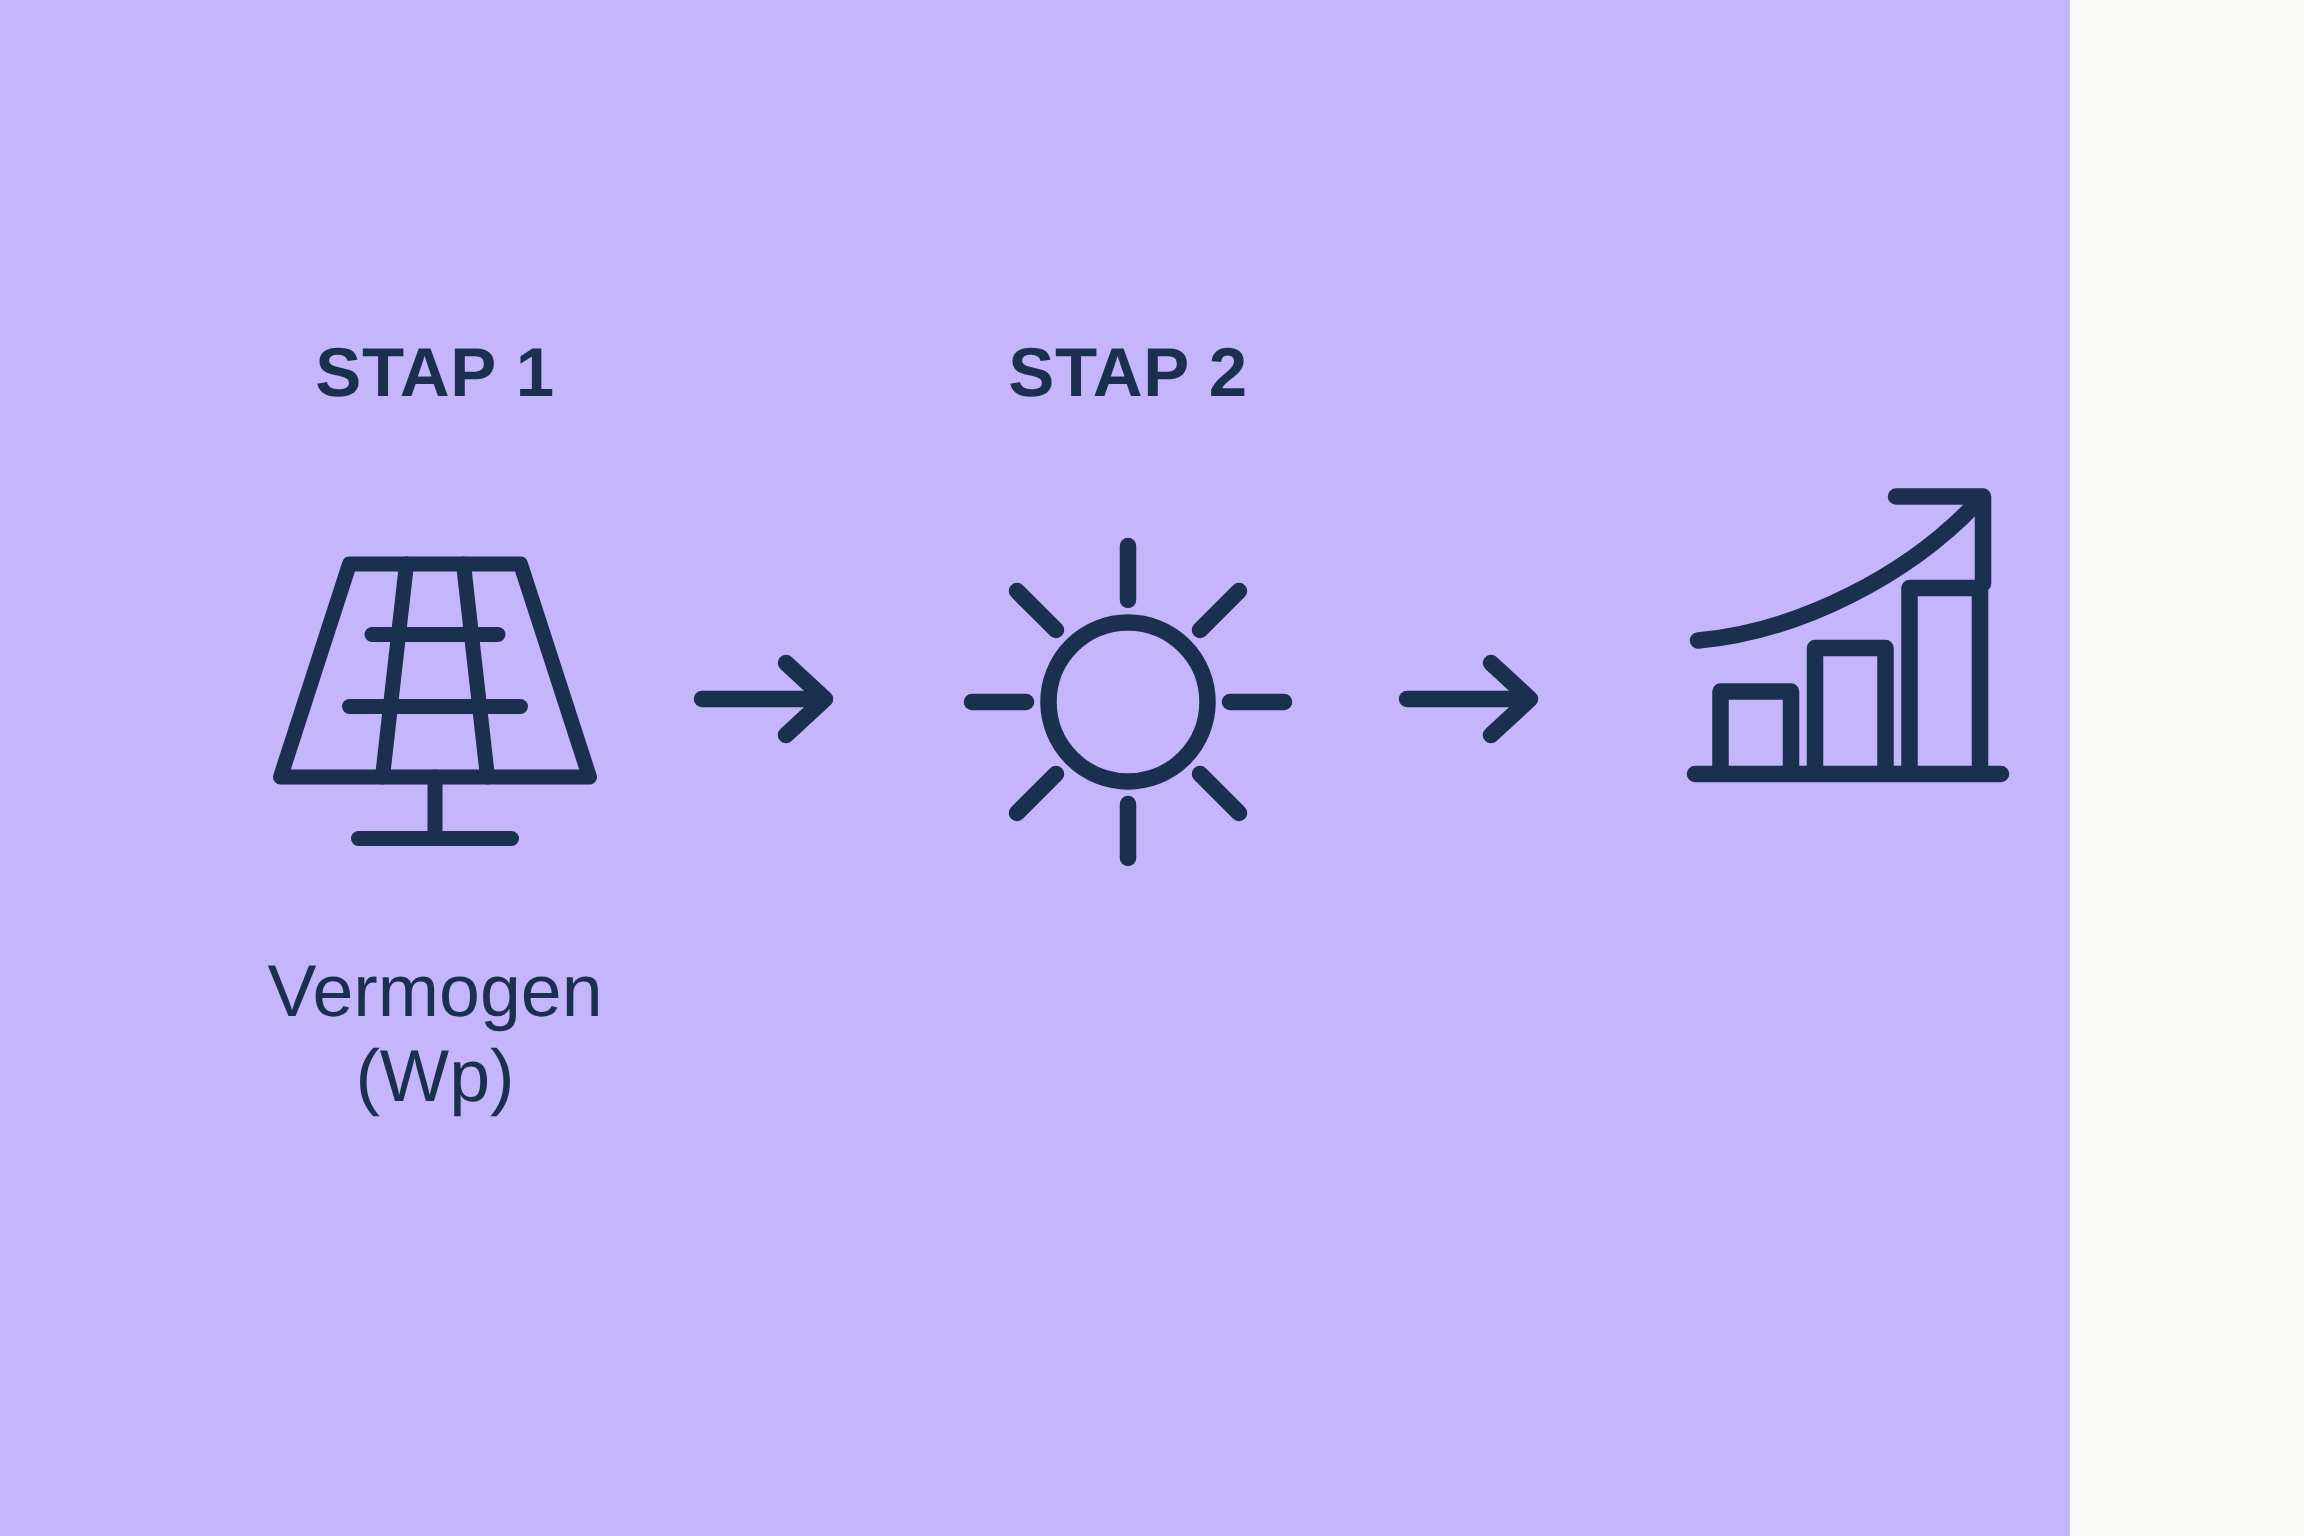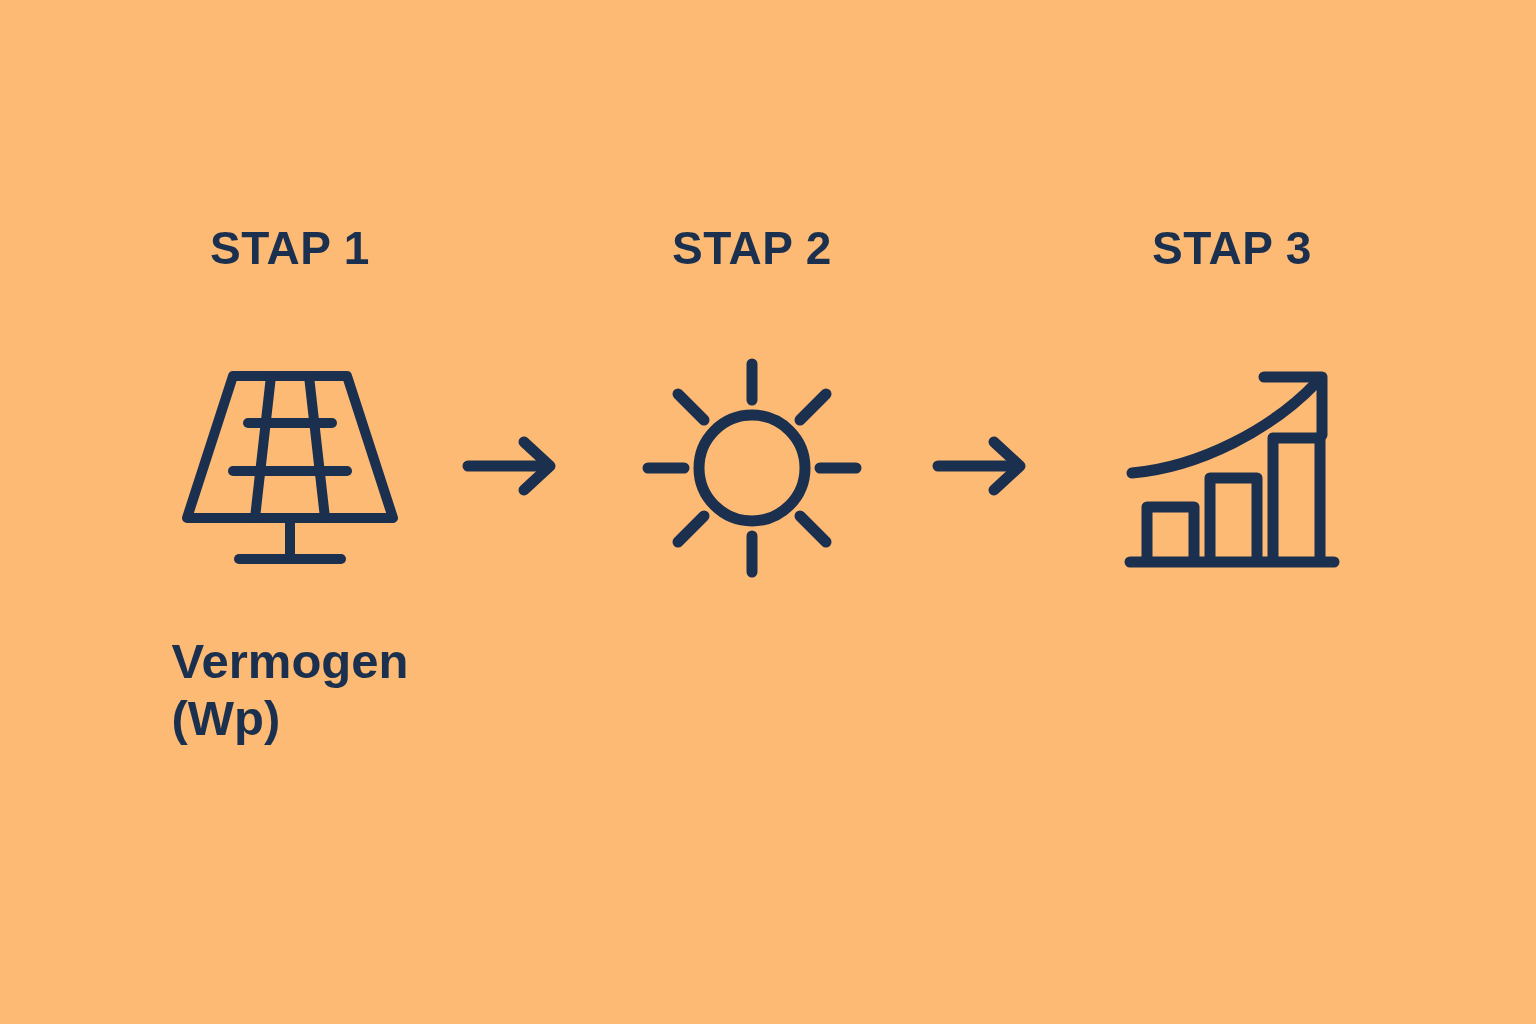--- a/index.html
+++ b/index.html
@@ -9,23 +9,23 @@
   }
   body {
     width: 1536px;
     height: 1024px;
     background: #f8f8f7;
     font-family: "Liberation Sans", sans-serif;
     overflow: hidden;
   }
   .canvas {
     position: relative;
-    width: 1536px;
+    width: 1380px;
     height: 1024px;
-    background: #fdba74;
+    background: #c4b5fd;
   }
 
   
   .step {
     position: absolute;
     width: 340px;
     top: 225px;
     display: flex;
     flex-direction: column;
     align-items: center;
@@ -49,23 +49,24 @@
     height: 230px;
     display: flex;
     align-items: center;
     justify-content: center;
   }
   .step-icon svg { display: block; }
 
   .step-label {
     margin-top: 50px;
     font-size: 49px;
-    font-weight: 700;
+    font-weight: 400;
     color: #1b2f4e;
     line-height: 1.17;
+    text-align: center;
     white-space: pre-line;
   }
 
   
   .connector {
     position: absolute;
     top: 432px;
   }
   .connector-1 { left: 462px; }
   .connector-2 { left: 932px; }
@@ -130,21 +131,20 @@
   </div>
 
   <div class="connector connector-2">
     <svg width="100" height="68" viewBox="0 0 100 68" fill="none" stroke="#1b2f4e" stroke-width="11" stroke-linecap="round" stroke-linejoin="round">
       <path d="M6 34 L86 34"></path>
       <path d="M62 10 L88 34 L62 58"></path>
     </svg>
   </div>
 
   <div class="step step-3">
-    <div class="step-title">STAP 3</div>
 
     <div class="step-icon">
       <svg width="220" height="210" viewBox="0 0 220 210" fill="none" stroke="#1b2f4e" stroke-width="11" stroke-linecap="round" stroke-linejoin="round">
 
         <path d="M10 110 C 78 104, 150 66, 194 20"></path>
         <path d="M142 14 L200 14 L200 72"></path>
 
         <path d="M25 198 L25 144 L72 144 L72 198"></path>
         <path d="M88 198 L88 115 L135 115 L135 198"></path>
         <path d="M151 198 L151 75 L198 75 L198 198"></path>

